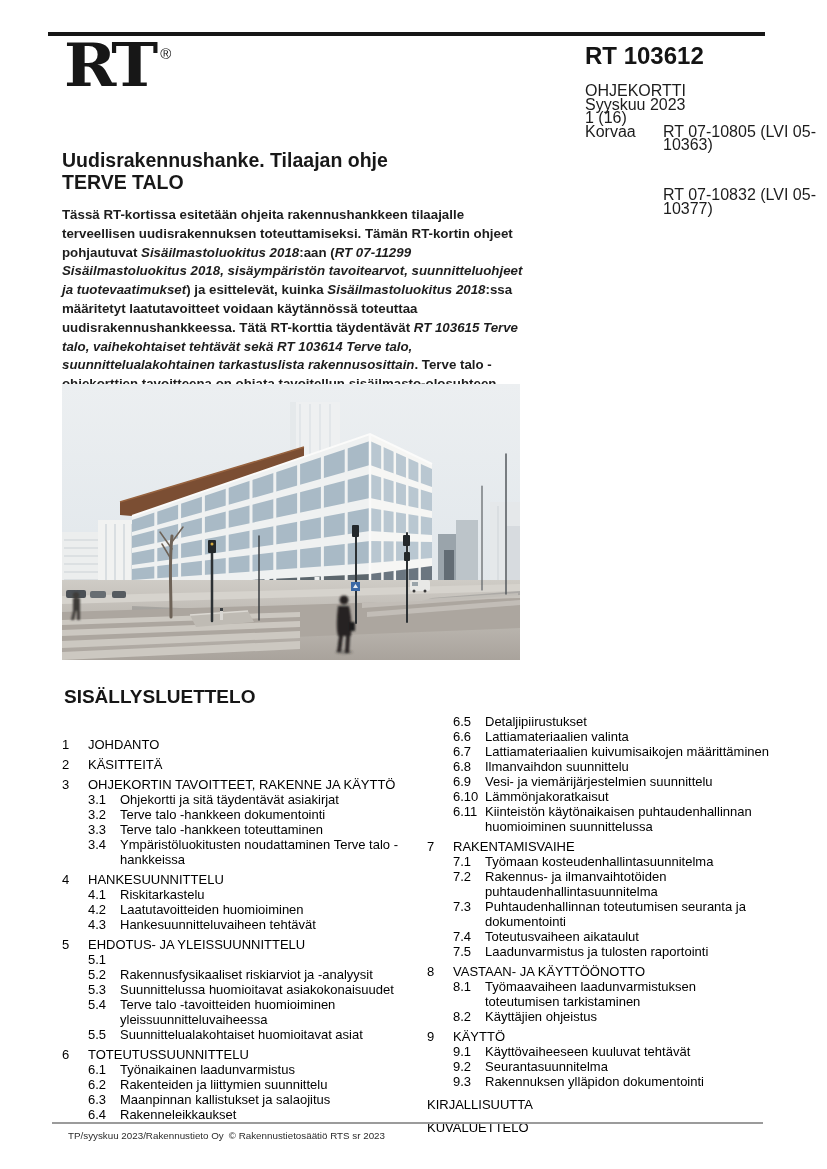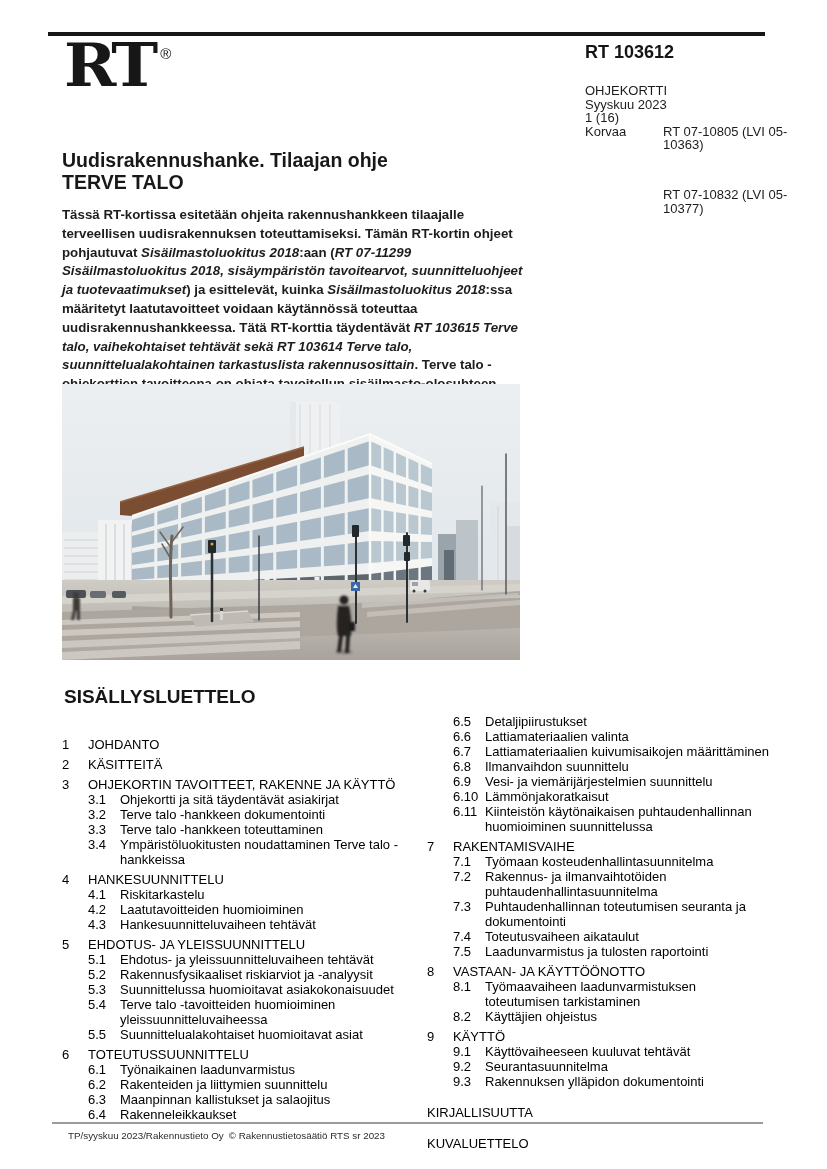--- a/index.html
+++ b/index.html
@@ -10,37 +10,37 @@
     font-family:"Liberation Sans", sans-serif;
     color:#1a1a1a;
     overflow:hidden;
     text-decoration:underline;
   }
   .top-rule{position:absolute;left:48px;top:32px;width:717px;height:4px;background:#161616;}
   .logo{position:absolute;left:64px;top:34px;font-family:"DejaVu Serif",serif;font-weight:bold;
         font-size:63px;line-height:1;letter-spacing:-4px;color:#171717;transform:scaleY(.95);}
   .logo .reg{font-family:"Liberation Sans",sans-serif;font-size:15px;font-weight:normal;
         vertical-align:super;letter-spacing:0;position:relative;top:-6px;left:6px;}
-  .doc-number{position:absolute;left:585px;top:42px;font-size:18px;font-weight:bold;color:#141414;}
-  .doc-meta{position:absolute;left:585px;top:84px;font-size:13px;line-height:13.6px;color:#1c1c1c;}
+  .doc-number{position:absolute;left:585px;top:42px;font-size:24px;font-weight:bold;color:#141414;}
+  .doc-meta{position:absolute;left:585px;top:84px;font-size:16px;line-height:13.6px;color:#1c1c1c;}
   .korvaa{display:grid;grid-template-columns:42px auto;gap:36px;}
   .title{position:absolute;left:62px;top:149px;font-size:19.5px;line-height:22px;font-weight:bold;color:#181818;}
   .lead{position:absolute;left:62px;top:206px;width:462px;font-size:13.3px;line-height:18.8px;
         font-weight:bold;color:#1d1d1d;margin:0;}
   .lead em{font-style:italic;}
   .photo{position:absolute;left:62px;top:384px;width:458px;height:276px;}
   .toc{position:absolute;left:62px;top:686px;width:714px;}
   .toc-heading{font-size:19px;font-weight:bold;color:#161616;margin:0 0 0 2px;}
   .toc-columns{display:flex;align-items:flex-start;margin-top:6px;}
   .toc-col-left{flex:0 0 365px;padding-top:18px;}
   .toc-col-right{flex:0 0 347px;padding-top:0;}
   .toc-row{display:grid;grid-template-columns:26px 1fr;font-size:13px;line-height:15px;color:#000000;}
   .toc-row.sub{padding-left:26px;grid-template-columns:32px 1fr;}
   .toc-row.section{margin-top:5px;}
-  .toc-row.plain{margin-top:16px;display:block;}
+  .toc-row.plain{margin-top:8px;display:block;}
   .toc-num{white-space:nowrap;}
   .footer-rule{position:absolute;left:52px;top:1122px;width:711px;height:1.5px;background:#9b9b9b;}
   .footer{position:absolute;left:68px;top:1130px;font-size:9.8px;color:#2b2b2b;display:flex;gap:5px;}
 </style>
 </head>
 <body>
 
 <div class="page">
 
   <div class="top-rule"></div>
@@ -294,21 +294,20 @@
           <div class="toc-row sub">
             <span class="toc-num">4.3</span>
             <span class="toc-text">Hankesuunnitteluvaiheen tehtävät</span>
           </div>
           <div class="toc-row section">
             <span class="toc-num">5</span>
             <span class="toc-text">EHDOTUS- JA YLEISSUUNNITTELU</span>
           </div>
           <div class="toc-row sub">
             <span class="toc-num">5.1</span>
-            <span class="toc-text">Ehdotus- ja yleissuunnitteluvaiheen tehtävät</span>
           </div>
           <div class="toc-row sub">
             <span class="toc-num">5.2</span>
             <span class="toc-text">Rakennusfysikaaliset riskiarviot ja -analyysit</span>
           </div>
           <div class="toc-row sub">
             <span class="toc-num">5.3</span>
             <span class="toc-text">Suunnittelussa huomioitavat asiakokonaisuudet</span>
           </div>
           <div class="toc-row sub">

